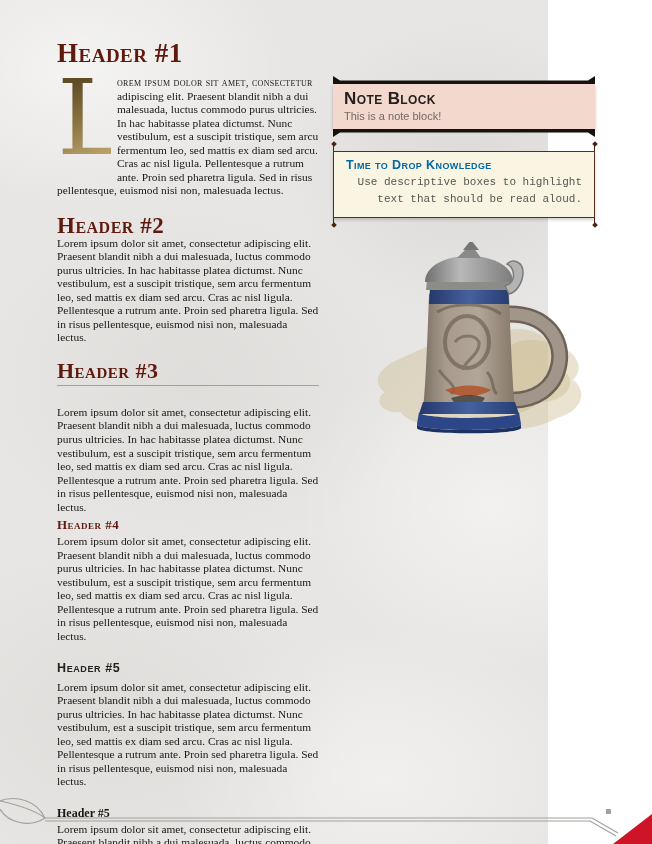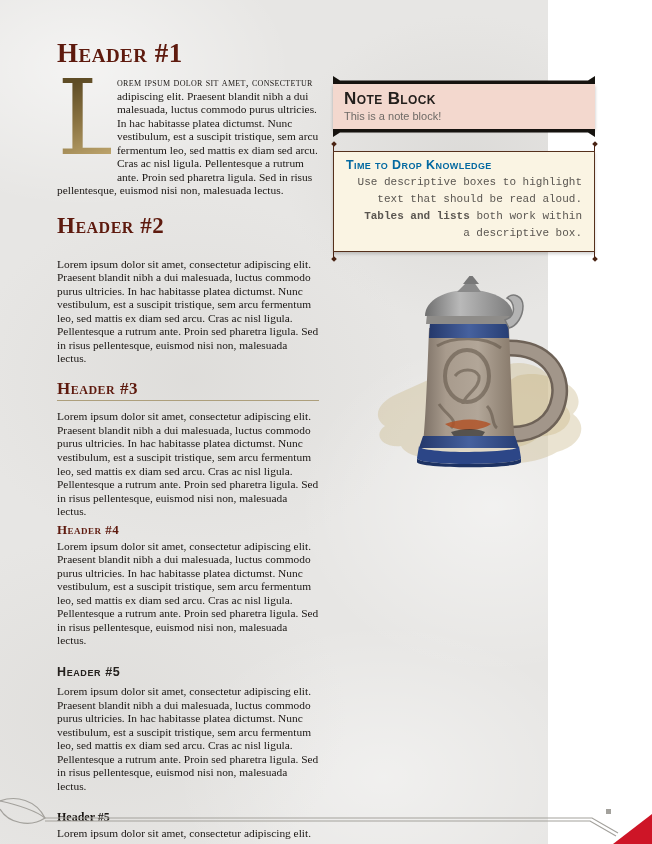--- a/index.html
+++ b/index.html
@@ -19,22 +19,22 @@
       radial-gradient(ellipse 280px 240px at 90% 60%, rgba(255,255,255,.45), transparent 70%),
       radial-gradient(ellipse 340px 260px at 20% 85%, rgba(205,203,199,.30), transparent 70%),
       radial-gradient(ellipse 300px 220px at 70% 92%, rgba(255,255,255,.40), transparent 70%);
   }
   .col{ position:absolute; width:262px; }
   .col-left{ left:57px; top:40px; }
   .col-right{ left:333px; top:64px; }
 
   h1,h2,h3,h4{ font-family:"Liberation Serif", serif; font-variant:small-caps; color:#5e1a0e; font-weight:700; letter-spacing:.5px; }
   h1{ font-size:27px; line-height:1; margin-bottom:9px; }
-  h2{ font-size:23px; line-height:1; margin-top:15px; margin-bottom:21px; }
-  h3{ font-size:17px; line-height:1.1; margin-top:14px; margin-bottom:9px; border-bottom:1px solid #ad9f7c; padding-bottom:2px; }
+  h2{ font-size:23px; line-height:1; margin-top:15px; margin-bottom:0; }
+  h3{ font-size:22px; line-height:1.1; margin-top:14px; margin-bottom:20px; border-bottom:1px solid #ad9f7c; padding-bottom:2px; }
   h4{ font-size:13px; line-height:1.1; margin-top:4px; margin-bottom:3px; }
   .h5a{ font-family:"Liberation Sans", sans-serif; font-variant:small-caps; font-weight:700; font-size:12.5px; color:#24201d; letter-spacing:.6px; margin-top:17px; margin-bottom:6px; }
   .h5b{ font-family:"Liberation Serif", serif; font-weight:700; font-size:12px; color:#1a1613; margin-top:17px; margin-bottom:2px; }
 
   p.body{ font-size:11.4px; line-height:1.185; color:#1a1613; margin-bottom:1px; }
 
   .dropcap{
     float:left;
     font-family:"DejaVu Serif", serif;
     font-size:104px; line-height:80px;
@@ -121,21 +121,20 @@
       </svg>
     </div>
 
     <div class="descbox">
       <span class="corner tl"></span>
       <span class="corner tr"></span>
       <span class="corner bl"></span>
       <span class="corner br"></span>
       <div class="desc-title">Time to Drop Knowledge</div>
       <div class="desc-text">Use descriptive boxes to highlight text that should be read aloud.</div>
-      <div class="desc-text indent"><b>Tables and lists</b><span> both work within a descriptive box.</span></div>
     </div>
 
     <div class="stein-wrap" role="img" aria-label="beer-stein">
       <svg width="225" height="198" viewBox="0 0 225 198">
         <defs>
           <linearGradient id="bodyG" x1="0" y1="0" x2="1" y2="0">
             <stop offset="0" stop-color="#7d7166"></stop>
               <stop offset=".25" stop-color="#a89b8d"></stop>
             <stop offset=".6" stop-color="#b2a698"></stop>
               <stop offset="1" stop-color="#857768"></stop>

